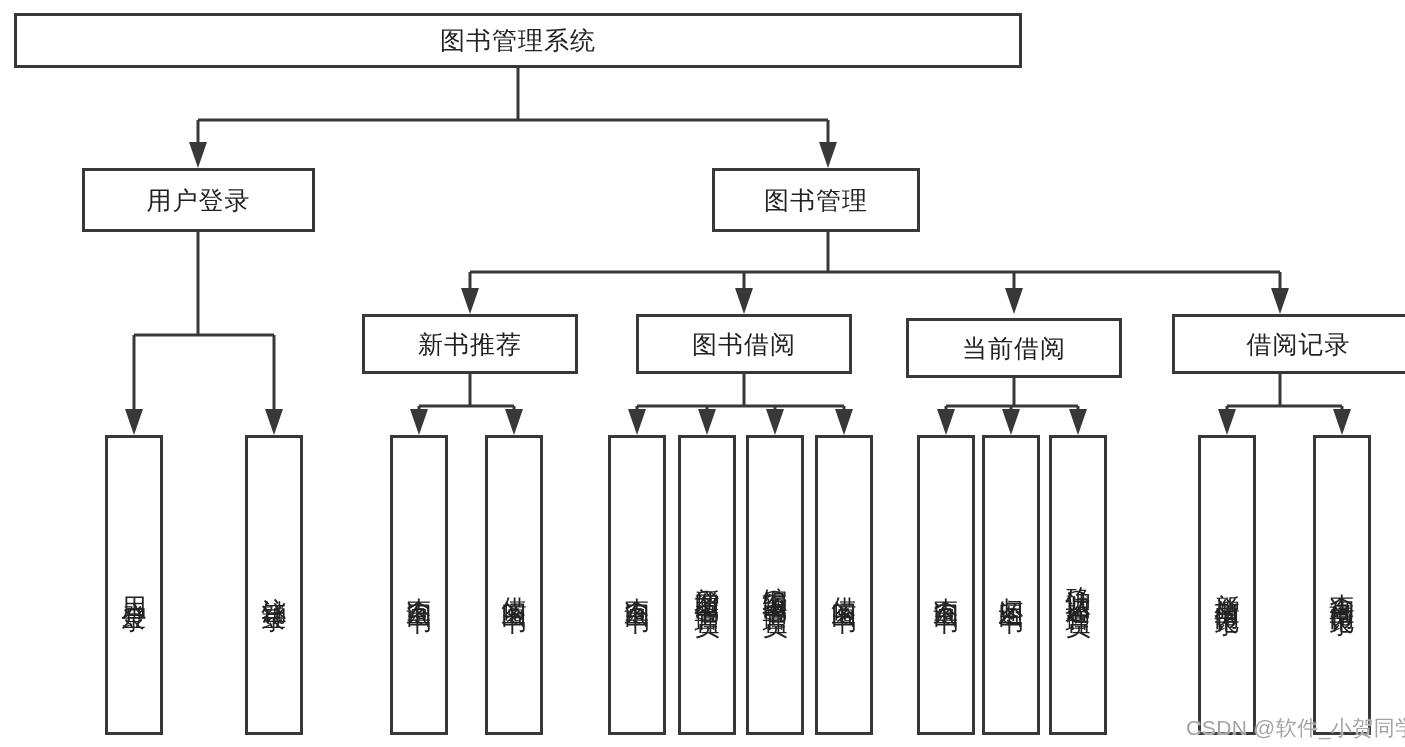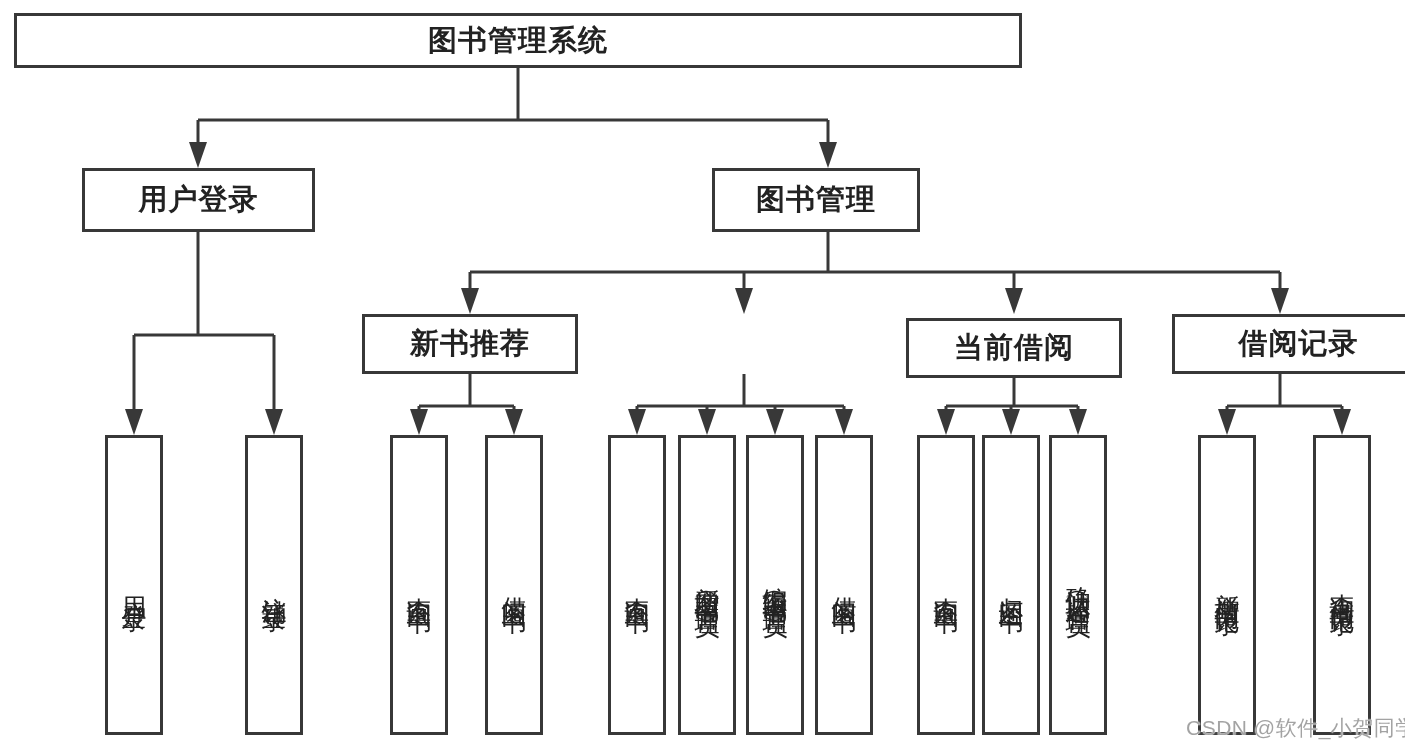--- a/index.html
+++ b/index.html
@@ -7,21 +7,21 @@
     position:relative;width:1405px;height:747px;background:#ffffff;
     font-family:"Liberation Sans",sans-serif;overflow:hidden;
   }
   .wires{position:absolute;left:0;top:0;width:1405px;height:747px;z-index:1;}
   .wires path{stroke:#383838;stroke-width:3;fill:none;}
   .wires polygon{fill:#383838;stroke:none;}
   .box{
     position:absolute;box-sizing:border-box;border:3px solid #383838;background:#ffffff;
     display:flex;align-items:center;justify-content:center;z-index:2;color:#222222;
   }
-  .hbox{font-size:29px;letter-spacing:1px;white-space:nowrap;font-weight:bold;}
+  .hbox{font-size:25px;letter-spacing:1px;white-space:nowrap;}
   .vtext{
     writing-mode:vertical-rl;text-orientation:mixed;
     font-size:25px;letter-spacing:4px;line-height:1;white-space:nowrap;color:#222222;
   }
   .watermark{
     position:absolute;left:1186px;top:714px;z-index:3;
     font-size:21px;color:rgba(150,150,150,0.88);
     text-shadow:0 0 2px #ffffff, 0 0 1px #ffffff;
     white-space:nowrap;letter-spacing:0.5px;
   }
@@ -114,20 +114,23 @@
   <div class="box hbox" style="left:82px;top:168px;width:233px;height:64px">
     <span>用户登录</span>
   </div>
   <div class="box hbox" style="left:712px;top:168px;width:208px;height:64px">
     <span>图书管理</span>
   </div>
 
   <div class="box hbox" style="left:362px;top:314px;width:216px;height:60px">
     <span>新书推荐</span>
   </div>
+  <div class="box hbox" style="left:636px;top:314px;width:216px;height:60px">
+    <span>图书借阅</span>
+  </div>
   <div class="box hbox" style="left:906px;top:318px;width:216px;height:60px">
     <span>当前借阅</span>
   </div>
   <div class="box hbox" style="left:1172px;top:314px;width:253px;height:60px">
     <span>借阅记录</span>
   </div>
 
   <div class="box" style="left:105px;top:435px;width:58px;height:300px">
     <span class="vtext">用户登录</span>
   </div>

